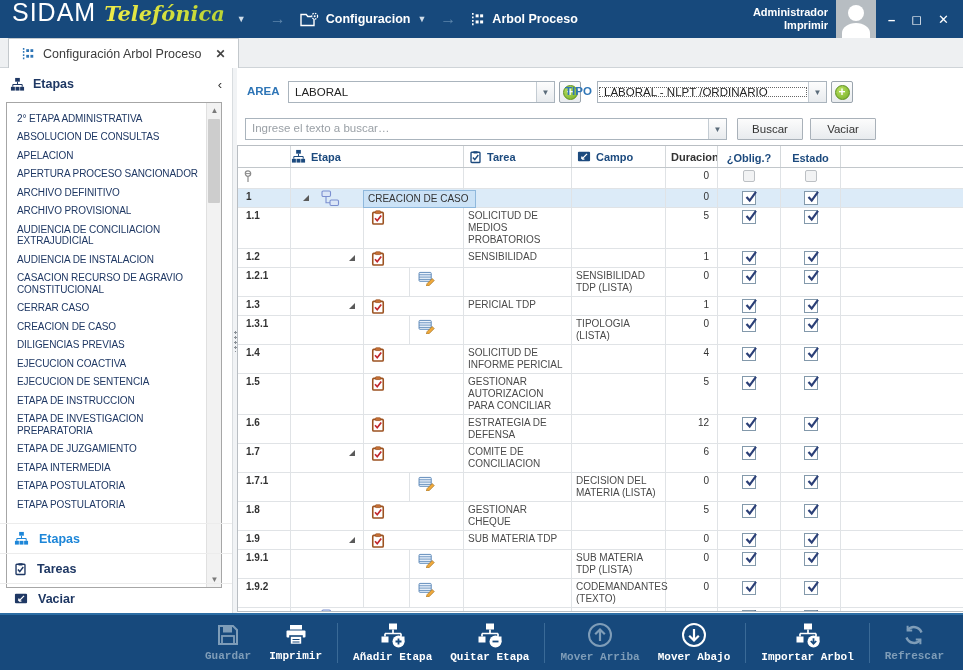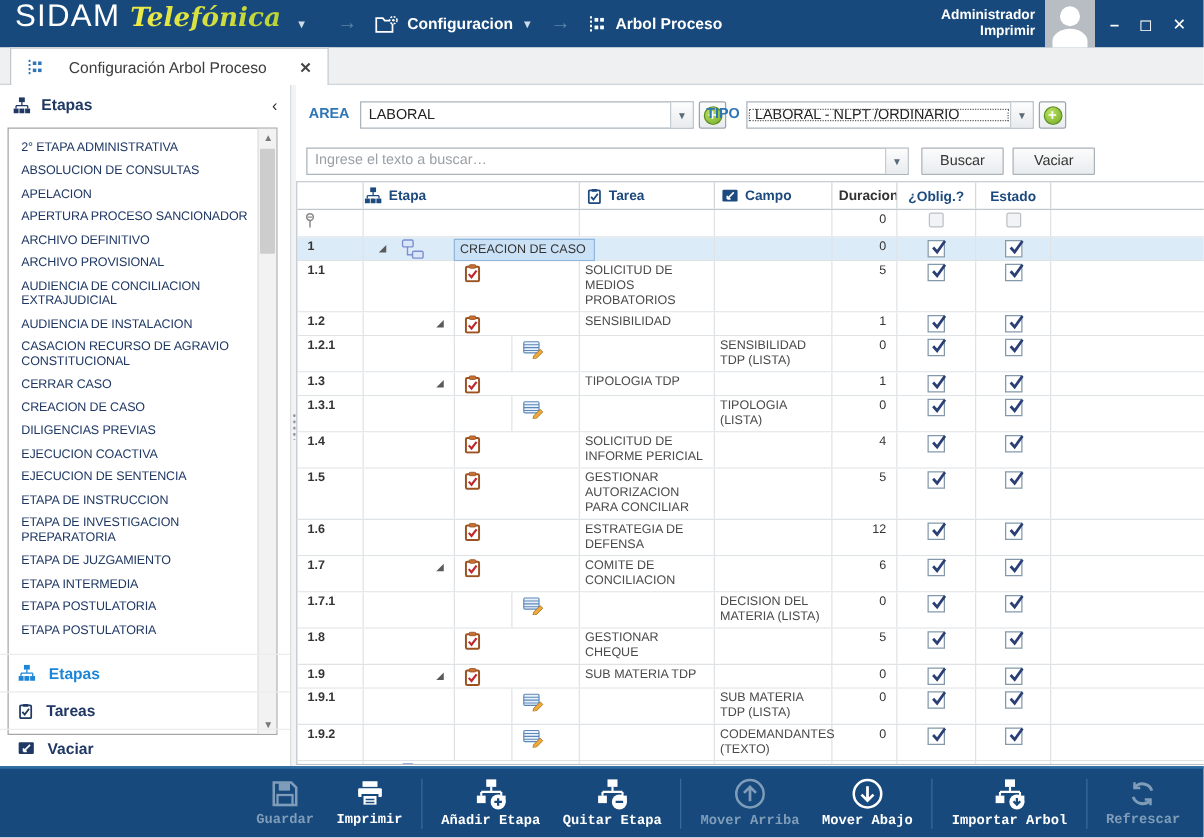--- a/index.html
+++ b/index.html
@@ -18,21 +18,21 @@
   .bc-item { display:flex; align-items:center; gap:7px; color:#fff; font-size:12.5px; font-weight:bold; }
   .userblock { margin-left:auto; text-align:right; color:#fff; font-size:11px; font-weight:bold; line-height:13px; margin-right:8px; }
   .avatar { width:40px; height:38px; background:#b7bdc2; position:relative; overflow:hidden; flex:0 0 auto; }
   .avatar::before { content:""; position:absolute; left:12px; top:5px; width:16px; height:16px; background:#fff; border-radius:50%; }
   .avatar::after { content:""; position:absolute; left:6px; top:23px; width:28px; height:20px; background:#fff; border-radius:50% 50% 0 0; }
   .winbtns { display:flex; align-items:center; gap:16px; color:#fff; margin:0 14px 0 12px; font-size:13px; }
   .winbtns span { cursor:default; line-height:1; }
 
   
   .tabstrip { position:absolute; left:0; top:38px; width:963px; height:30px; background:#eef0f2; border-bottom:1px solid #cfd4d8; }
-  .tab { position:absolute; left:8px; top:0; height:30px; background:#fff; border:1px solid #c3c8cc; border-bottom:none; display:flex; align-items:center; gap:20px; padding:0 12px; }
+  .tab { position:absolute; left:8px; top:0; height:30px; background:#fff; border:1px solid #c3c8cc; border-bottom:none; display:flex; align-items:center; gap:8px; padding:0 12px; }
   .tab .ticon { color:#2E75B6; display:flex; }
   .tab .ttitle { font-size:12.5px; color:#3c3c3c; }
   .tab .tclose { font-size:12px; color:#444; margin-left:6px; font-weight:bold; }
 
   
   .body { position:absolute; left:0; top:68px; width:963px; height:545px; }
 
   
   .sidebar { position:absolute; left:0; top:0; width:232px; height:545px; background:#fff; }
   .side-head { height:32px; display:flex; align-items:center; gap:8px; padding:0 10px; color:#1F3864; font-size:12.5px; font-weight:bold; }
@@ -490,21 +490,21 @@
                 <span class="guide" style="left:72px"></span>
                 <span class="exp" style="left:58px"></span>
                 <span class="node-ic" style="left:80px;top:2px">
                   <svg width="14" height="15" viewBox="0 0 16 17">
                     <rect x="2" y="2.6" width="12" height="13.4" rx="1.2" fill="#fff" stroke="#9c5220" stroke-width="1.8"></rect>
                     <rect x="5" y="0.8" width="6" height="3.2" rx="1" fill="#c87137" stroke="#9c5220" stroke-width="0.8"></rect>
                     <path d="M4.6 9.4l2.5 2.8 4.6-6" stroke="#c1272d" stroke-width="2" fill="none"></path>
                   </svg>
                 </span>
               </div>
-              <div class="gcell c-tarea"><span>TIPOLOGIA TDP</span></div>
+              <div class="gcell c-tarea"><span>PERICIAL TDP</span></div>
               <div class="gcell c-campo"><span></span></div>
               <div class="gcell c-dur">1</div>
               <div class="gcell c-oblig">
                 <span class="cb">
                   <svg width="14" height="14" viewBox="0 0 14 14">
                     <path d="M2.5 7l3.2 3.6L12 1.8" stroke="#2B3F77" stroke-width="2.2" fill="none"></path>
                   </svg>
                 </span>
               </div>
               <div class="gcell c-est">

